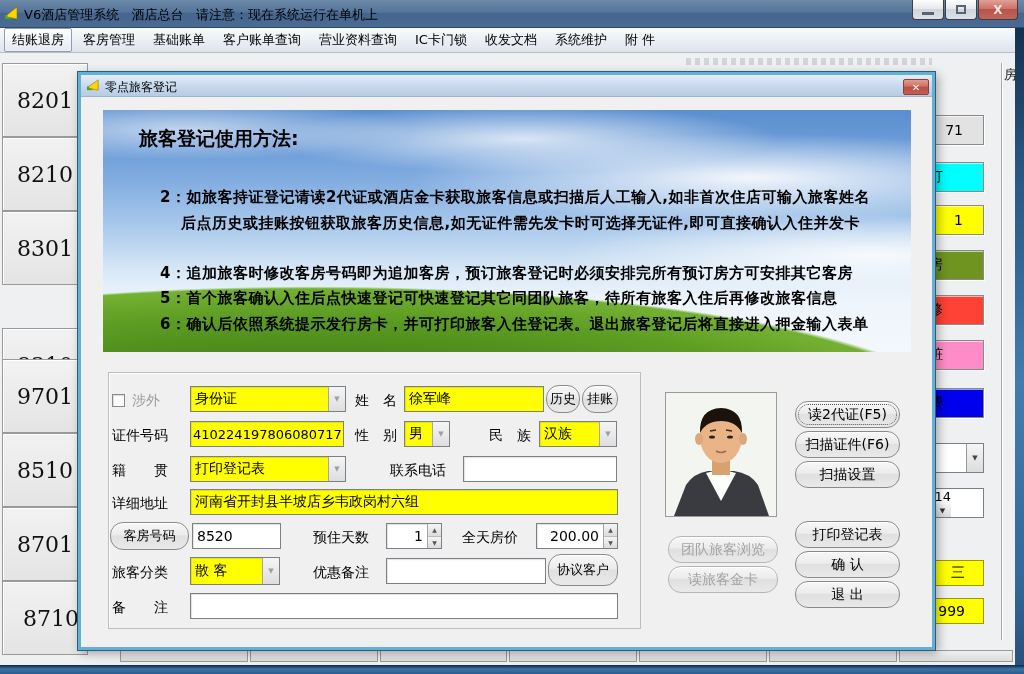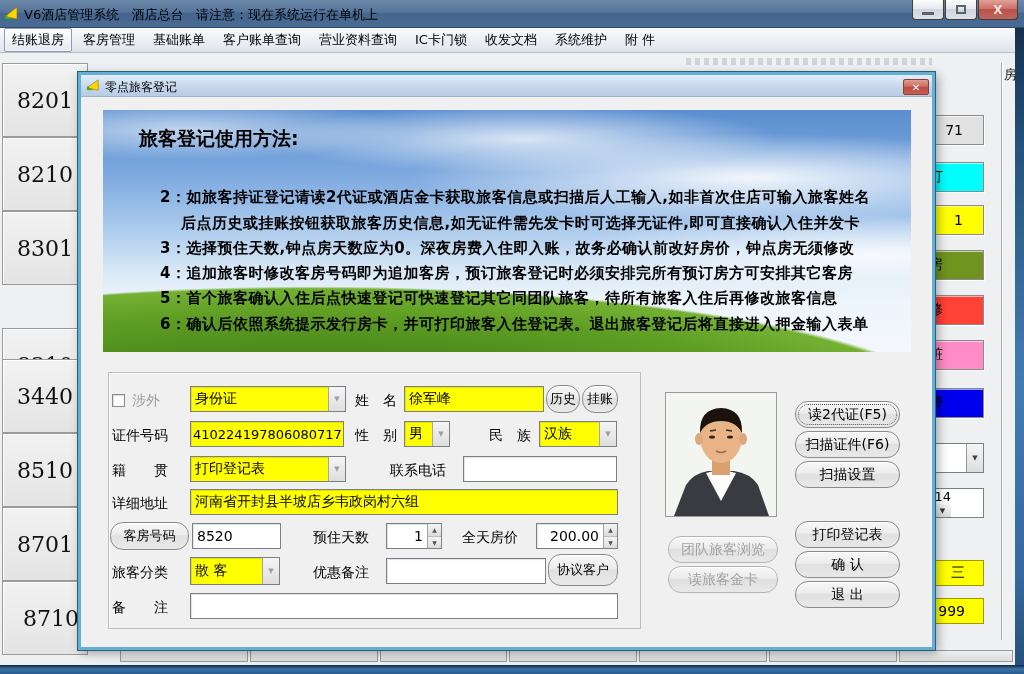--- a/index.html
+++ b/index.html
@@ -149,21 +149,21 @@
   <span class="menu-item">IC卡门锁</span>
   <span class="menu-item">收发文档</span>
   <span class="menu-item">系统维护</span>
   <span class="menu-item">附 件</span>
 </div>
 
 <div class="abs room-btn" style="top:63px;">8201</div>
 <div class="abs room-btn" style="top:137px;">8210</div>
 <div class="abs room-btn" style="top:211px;">8301</div>
 <div class="abs room-btn" style="top:285px;margin-top:43px;">8310</div>
-<div class="abs room-btn" style="top:359px;">3440</div>
+<div class="abs room-btn" style="top:359px;">9701</div>
 <div class="abs room-btn" style="top:433px;">8510</div>
 <div class="abs room-btn" style="top:507px;">8701</div>
 <div class="abs room-btn" style="top:581px;padding-left:12px;">8710</div>
 
 <div class="abs blur-strip"></div>
 <div class="abs vline"></div>
 <div class="abs frag-char">房</div>
 
 <div class="abs legend-btn" style="top:115px;background:#e2e2e2;">
     <span class="txt-right">71</span>
@@ -222,21 +222,20 @@
     <span class="dlg-title">零点旅客登记</span>
     <div class="dlg-close">
         <span>✕</span>
       </div>
   </div>
 
   <div class="instr">
     <div class="instr-heading">旅客登记使用方法:</div>
     <div class="instr-line" style="left:57px;top:78px;">2：如旅客持证登记请读2代证或酒店金卡获取旅客信息或扫描后人工输入,如非首次住店可输入旅客姓名</div>
     <div class="instr-line" style="left:78px;top:104px;">后点历史或挂账按钮获取旅客历史信息,如无证件需先发卡时可选择无证件,即可直接确认入住并发卡</div>
-    <div class="instr-line" style="left:57px;top:129px;">3：选择预住天数,钟点房天数应为0。深夜房费入住即入账，故务必确认前改好房价，钟点房无须修改</div>
     <div class="instr-line" style="left:57px;top:154px;">4：追加旅客时修改客房号码即为追加客房，预订旅客登记时必须安排完所有预订房方可安排其它客房</div>
     <div class="instr-line" style="left:57px;top:179px;">5：首个旅客确认入住后点快速登记可快速登记其它同团队旅客，待所有旅客入住后再修改旅客信息</div>
     <div class="instr-line" style="left:57px;top:205px;">6：确认后依照系统提示发行房卡，并可打印旅客入住登记表。退出旅客登记后将直接进入押金输入表单</div>
   </div>
 
   <div class="groupbox"></div>
 
   <div class="checkbox" style="left:31px;top:319px;"></div>
   <span class="lbl dis" style="left:51px;top:317px;">涉外</span>
   <div class="combo yellow" style="left:109px;top:311px;width:156px;height:26px;">

